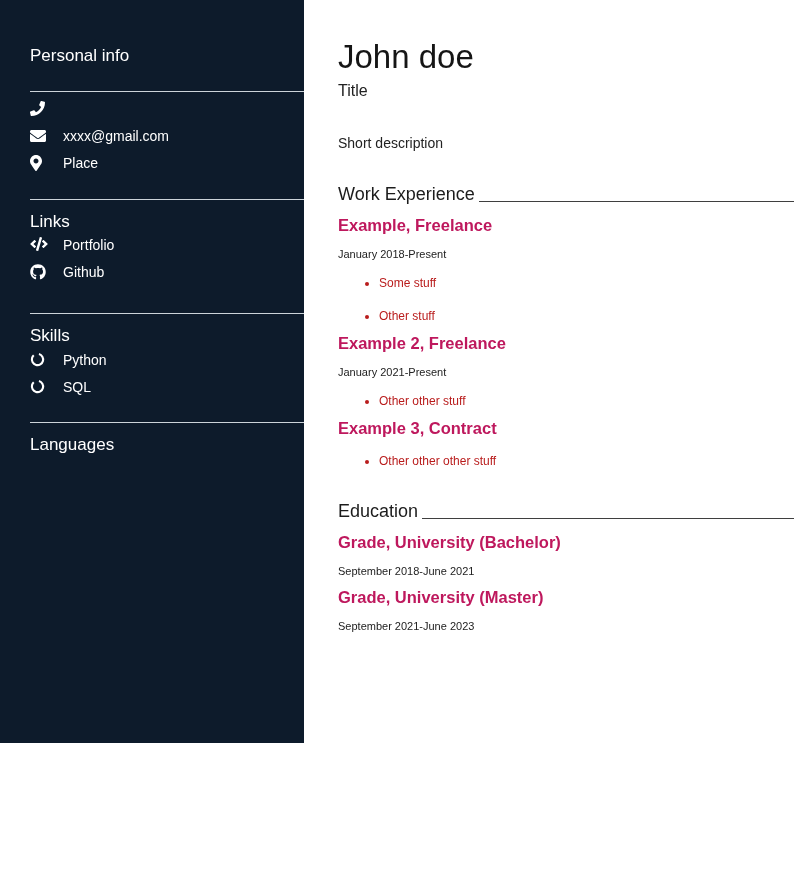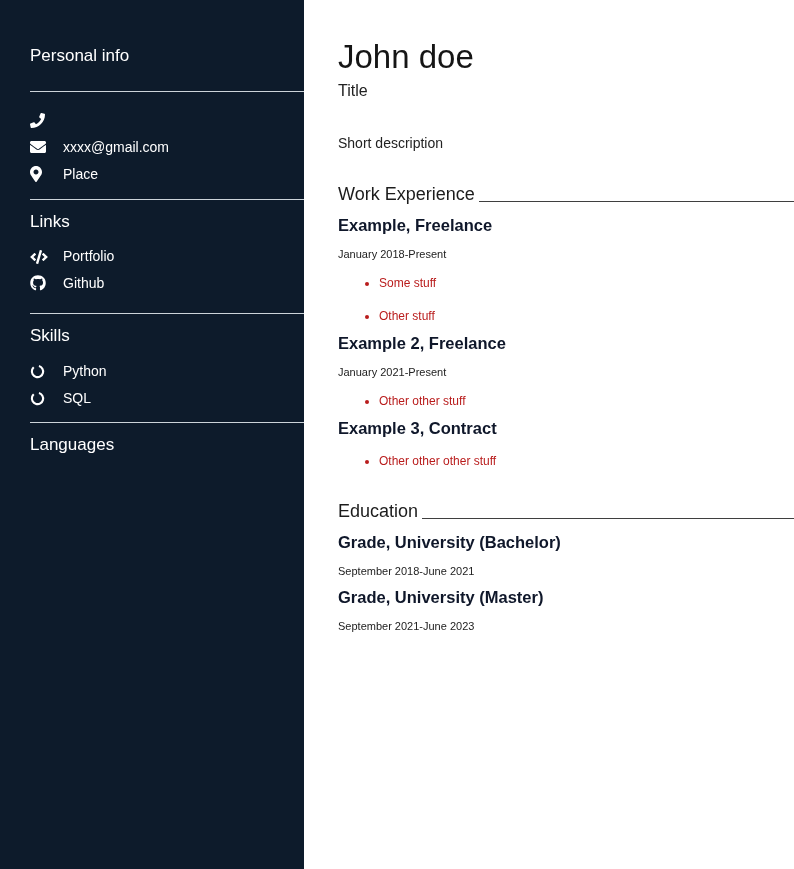--- a/index.html
+++ b/index.html
@@ -12,41 +12,41 @@
   *{margin:0;padding:0;box-sizing:border-box;}
   html,body{background:#ffffff;}
   body{
     width:794px;height:869px;
     font-family:"Liberation Sans","DejaVu Sans",sans-serif;
     color:var(--main-text);
     position:relative;overflow:hidden;
   }
   
   .sidebar{
-    position:absolute;left:0;top:0;width:304px;height:869px;
+    position:absolute;left:0;top:0;width:304px;height:743px;
     background:var(--sidebar-bg);
     color:var(--sidebar-text);
   }
   .side-h2{
     font-size:17px;font-weight:400;color:var(--sidebar-text);
     margin-left:30px;line-height:1.1;
   }
   .side-h2.first{margin-top:47px;}
   .divider{
     border:none;border-top:1px solid var(--divider);
     margin-left:30px;height:0;
   }
   .divider.d1{margin-top:25px;}
   .divider.d2{margin-top:17px;}
   .divider.d3{margin-top:22px;}
   .divider.d4{margin-top:16px;}
   .side-list{list-style:none;margin-top:9px;}
   .side-list.tight{margin-top:6px;}
   .side-item{
-    display:flex;align-items:flex-end;height:27px;
+    display:flex;align-items:flex-start;height:27px;
     padding-left:30px;font-size:14px;color:var(--sidebar-text);
   }
   .side-h2.mid{margin-top:13px;}
   .icon-box{
     width:22px;margin-right:11px;display:inline-flex;
     align-items:center;justify-content:flex-start;flex:none;color:var(--sidebar-text);
   }
   .icon-box svg{display:block;}
   .lang-icon{display:inline-flex;gap:1px;}
   .lang-icon i{
@@ -62,21 +62,21 @@
   }
   .name{font-size:33px;font-weight:400;color:#151515;margin-top:40px;line-height:1.05;}
   .job-title{font-size:16px;color:#222222;margin-top:7px;}
   .short-desc{font-size:14px;color:#222222;margin-top:35px;}
   .section-heading{display:flex;margin-top:33px;}
   .section-heading .txt{font-size:18px;font-weight:400;color:#1c1c1c;white-space:nowrap;}
   .section-heading .rule{
     flex:1;align-self:flex-end;border-bottom:1px solid var(--rule);
     margin-bottom:3px;margin-left:4px;
   }
-  .entry-title{font-size:16.5px;font-weight:700;color:#0f172a;margin-top:11px;}
+  .entry-title{font-size:16.5px;font-weight:700;color:#be185d;margin-top:11px;}
   .entry-dates{font-size:11px;color:#222222;margin-top:13px;}
   .bullets{margin:16px 0 0 41px;}
   .bullets li{font-size:12px;color:#b91c1c;}
   .bullets li + li{margin-top:19px;}
   .entry + .entry{margin-top:5px;}
   .edu-heading{align-items:flex-end;}
 </style>
 </head>
 <body>
 

